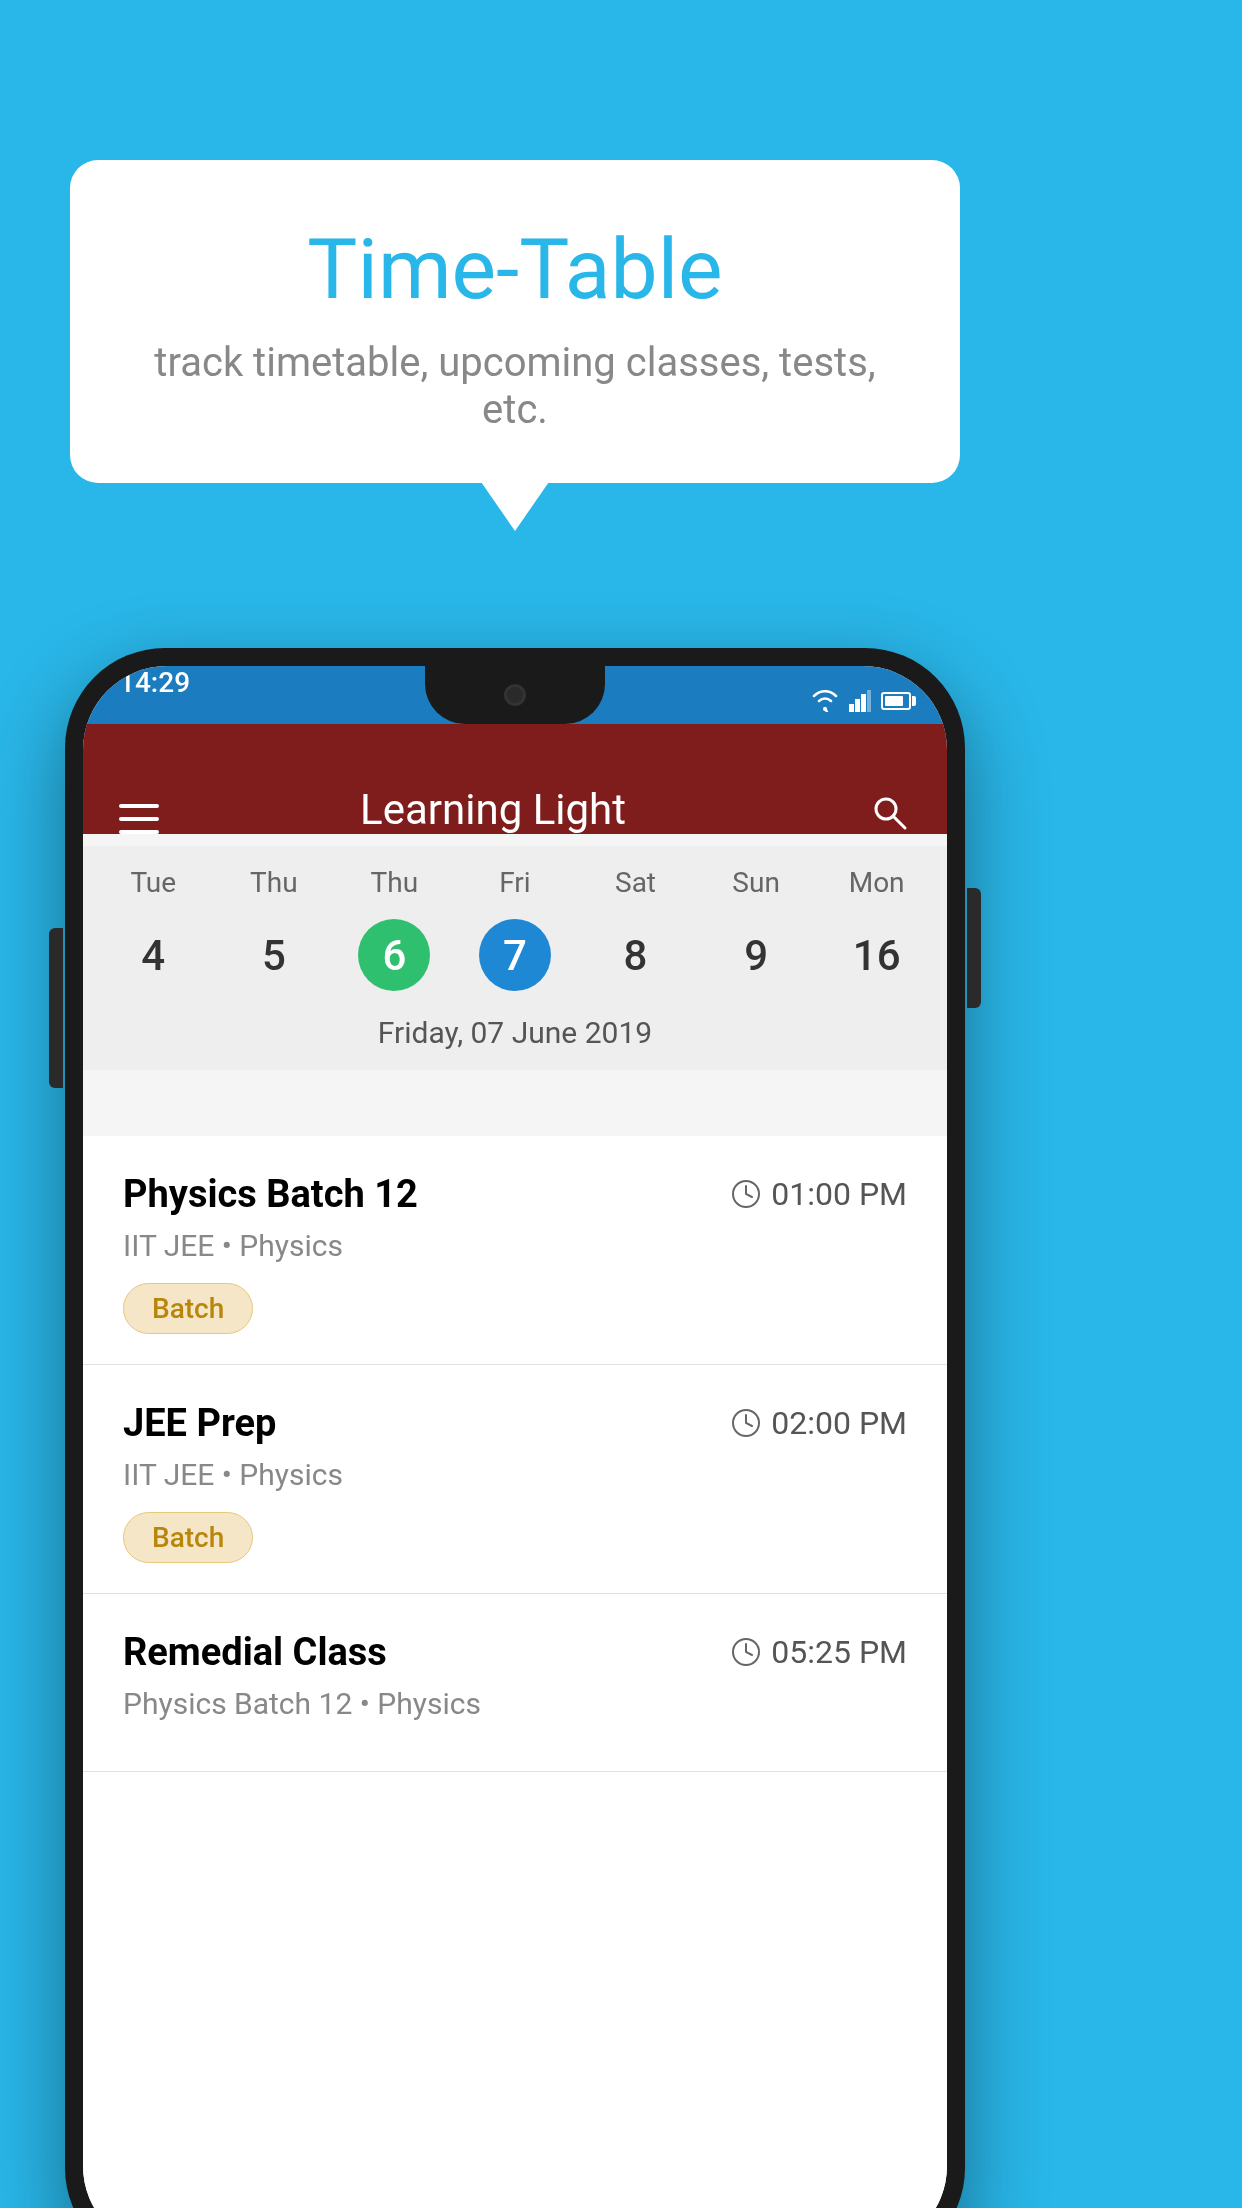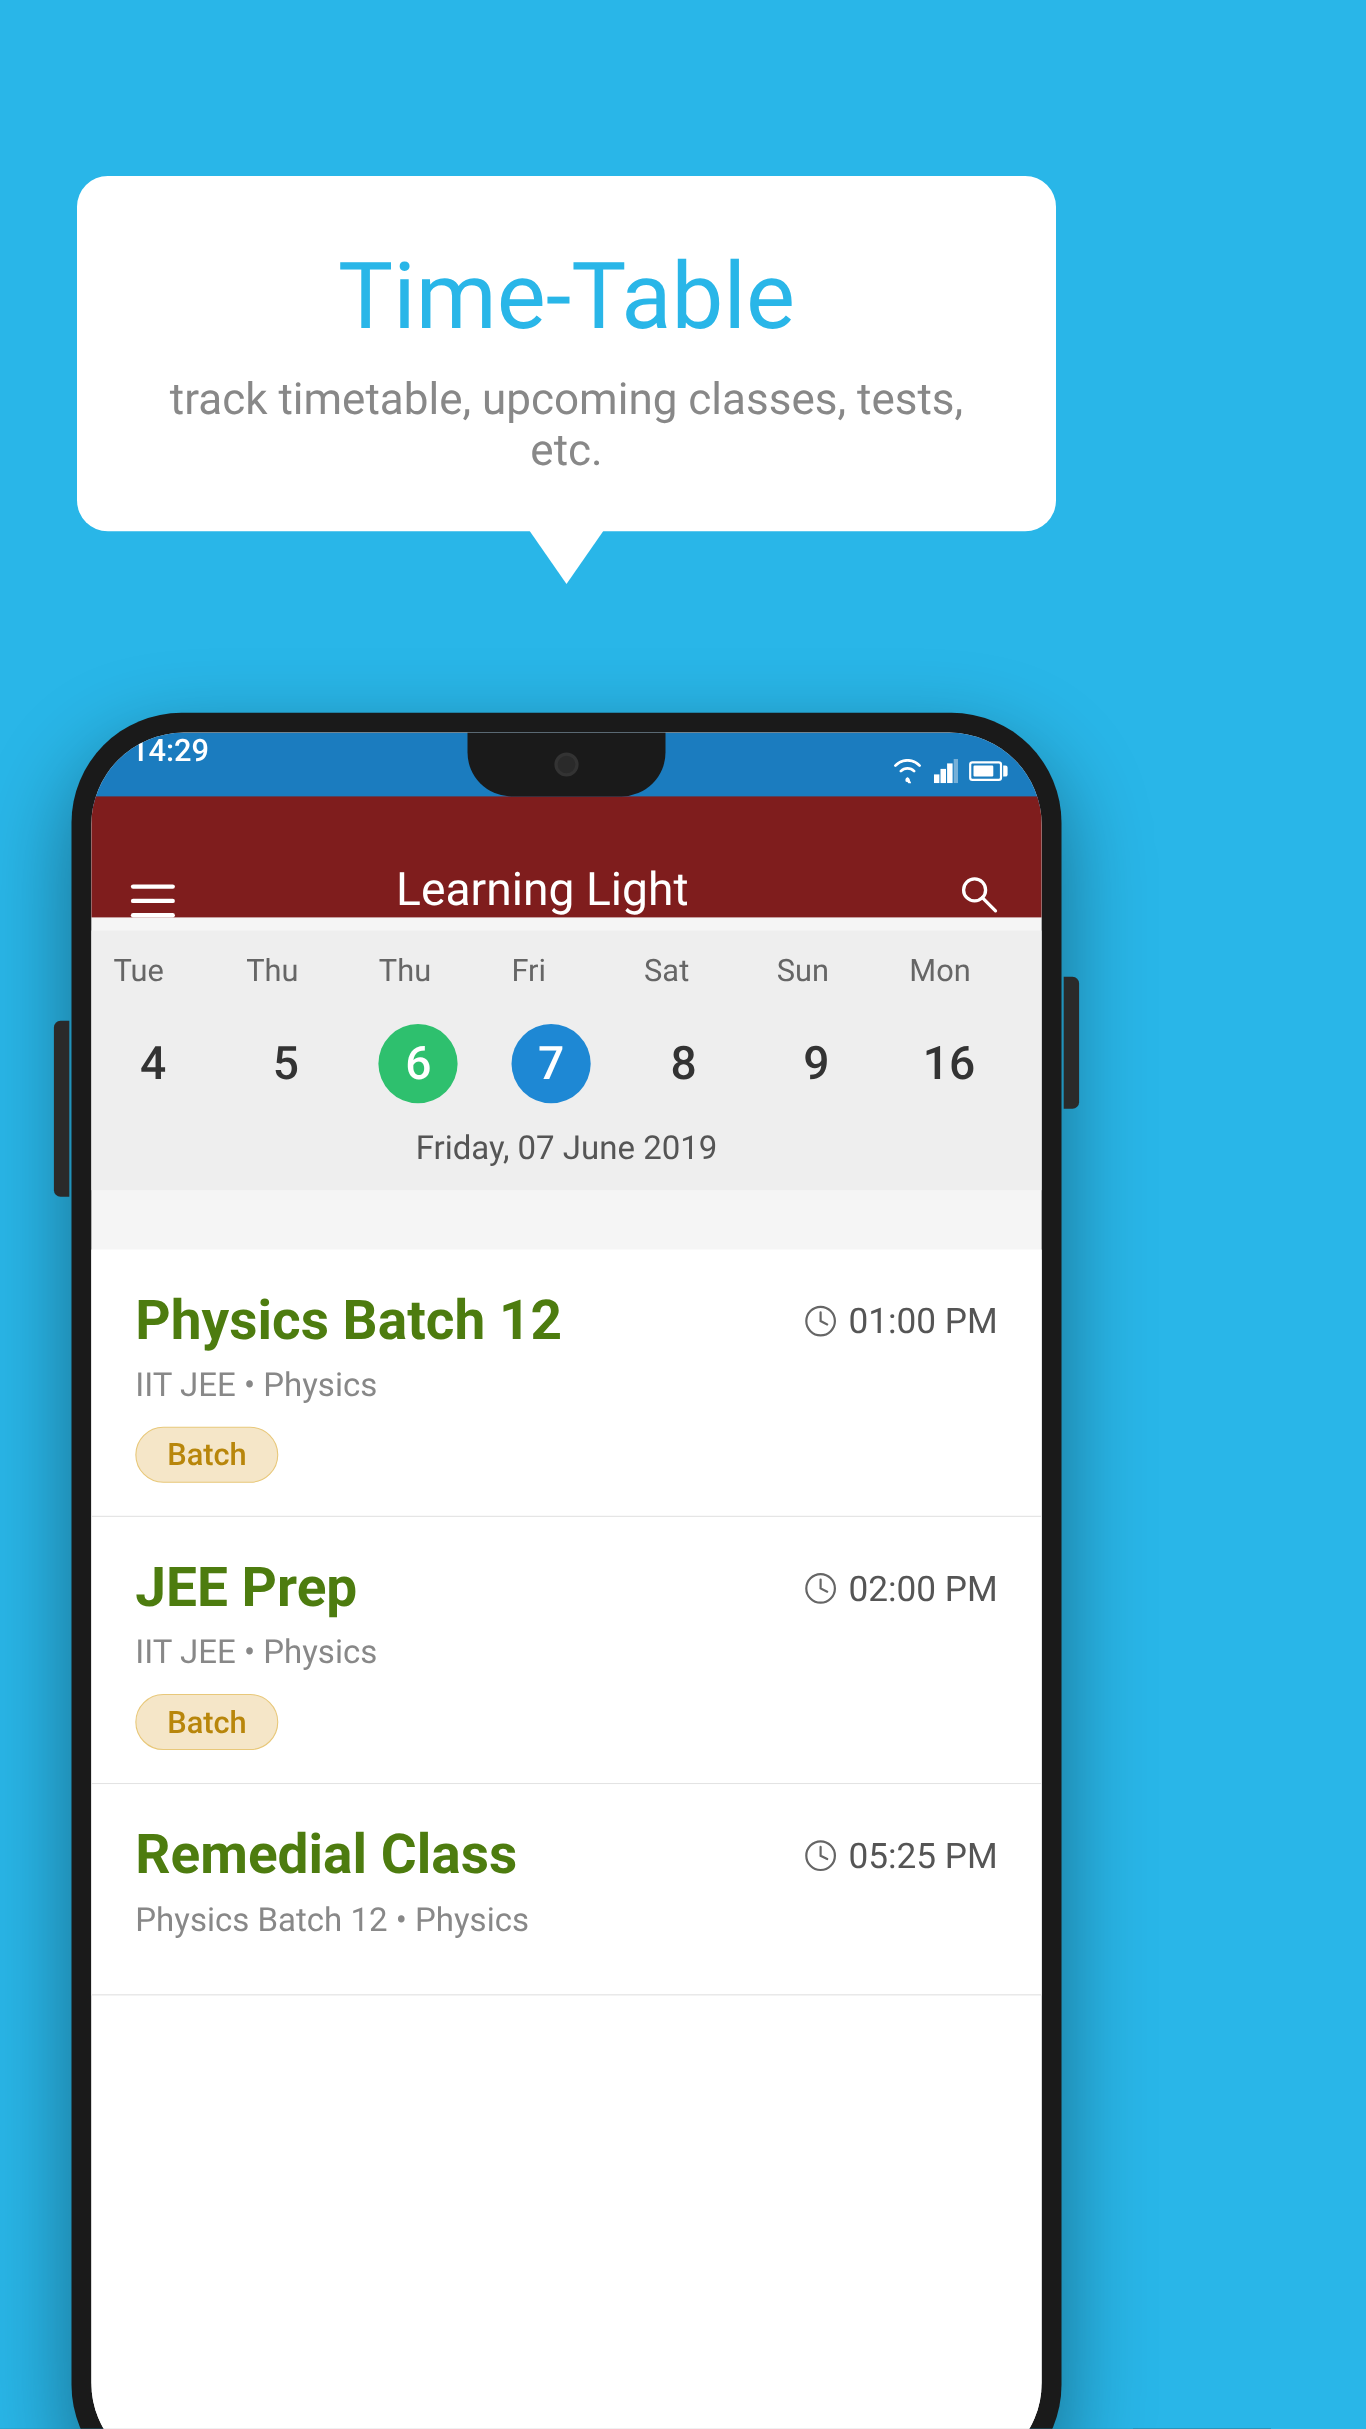--- a/index.html
+++ b/index.html
@@ -249,22 +249,22 @@
 
     .days-row {
       display: flex;
       justify-content: space-around;
       padding: 20px 10px 10px;
     }
 
     .day-col {
       display: flex;
       flex-direction: column;
-      align-items: flex-start;
-      gap: 32px;
+      align-items: center;
+      gap: 20px;
       width: 100px;
       cursor: pointer;
     }
 
     .day-label {
       font-size: 28px;
       color: #666;
       font-weight: 400;
     }
 
@@ -315,23 +315,23 @@
     }
 
     .schedule-item-header {
       display: flex;
       justify-content: space-between;
       align-items: center;
       margin-bottom: 12px;
     }
 
     .schedule-item-title {
-      font-size: 50px;
+      font-size: 38px;
       font-weight: 700;
-      color: #4d7c0f;
+      color: #000000;
     }
 
     .schedule-time {
       display: flex;
       align-items: center;
       gap: 10px;
       font-size: 32px;
       color: #555;
     }
 

